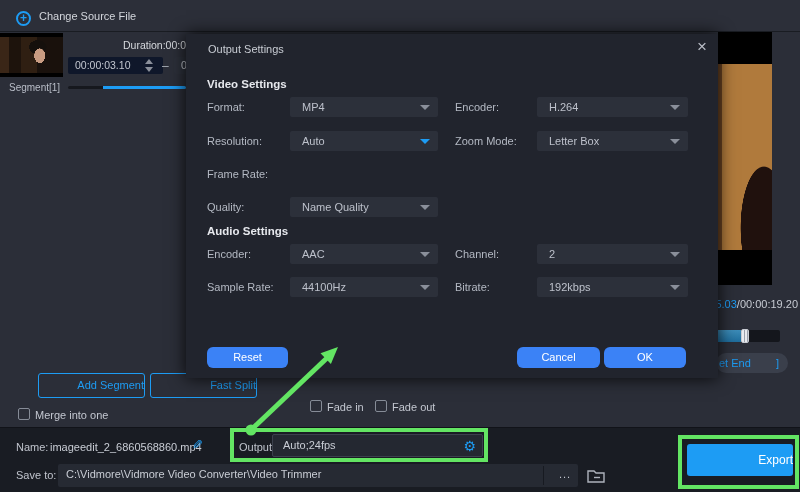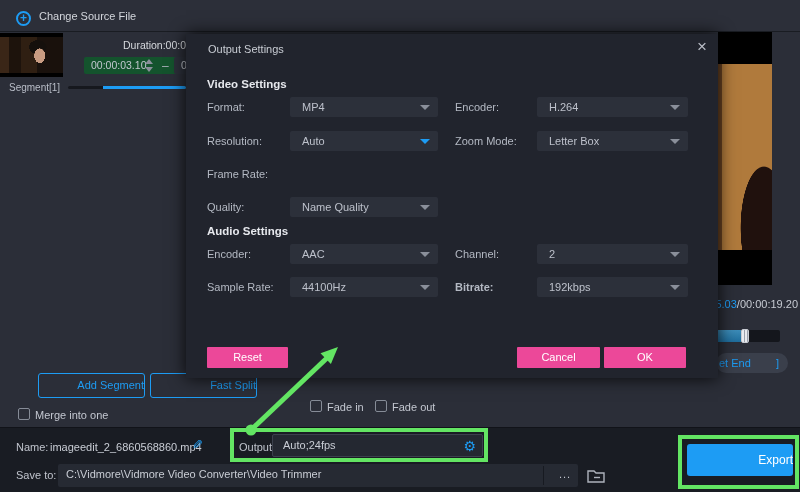--- a/index.html
+++ b/index.html
@@ -17,21 +17,21 @@
 
   
   .thumb { left:0; top:33px; width:63px; height:44px; background:#000; }
   .thumb-art { position:absolute; left:0; top:4px; width:63px; height:36px;
     background:
       radial-gradient(9px 12px at 63% 52%, #c99c82 0 60%, rgba(0,0,0,0) 61%),
       radial-gradient(14px 11px at 60% 28%, #15100c 0 62%, rgba(0,0,0,0) 63%),
       linear-gradient(to right,#3a2617 0 14%, #1d130c 14% 34%, #2f1f12 34% 58%, #19110c 58% 100%); }
   .seg-label { left:9px; top:82px; font-size:10px; color:#b9bec8; }
   .dur-label { left:123px; top:39px; font-size:10.5px; color:#d6d9de; white-space:nowrap; }
-  .time-input { left:84px; top:57px; width:95px; height:17px; background:#14532d; border-radius:2px;
+  .time-input { left:68px; top:57px; width:95px; height:17px; background:#0f172a; border-radius:2px;
                 color:#c3c7d0; font-size:10.5px; line-height:17px; padding-left:7px; }
   .spinner { left:145px; top:59px; width:10px; height:13px; }
   .spin-up { width:0; height:0; border-left:4px solid transparent; border-right:4px solid transparent;
              border-bottom:5px solid #8a8f9a; margin-bottom:3px; }
   .spin-dn { width:0; height:0; border-left:4px solid transparent; border-right:4px solid transparent;
              border-top:5px solid #8a8f9a; }
   .time-dash { left:162px; top:59px; font-size:12px; color:#aab0ba; }
   .time-input2 { left:174px; top:57px; width:40px; height:17px; background:#2c303a; border-radius:2px;
                  color:#c3c7d0; font-size:10.5px; line-height:17px; padding-left:7px; }
   .seg-slider { left:68px; top:86px; width:118px; height:3px; border-radius:2px;
@@ -67,21 +67,21 @@
             box-shadow:0 0 16px rgba(0,0,0,0.85); }
   .dlg-title { position:absolute; left:22px; top:9px; font-size:11px; color:#c9cdd4; }
   .dlg-close { position:absolute; right:11px; top:4px; font-size:17px; color:#b9bdc6; line-height:18px; }
   .dlg-section { position:absolute; left:21px; font-size:11.5px; font-weight:bold; color:#e6e8ed; }
   .dlg-label { position:absolute; font-size:11px; color:#b4b9c3; }
   .dd { position:absolute; height:20px; background:#2c303a; border-radius:2px; }
   .dd-val { position:absolute; left:12px; top:0; font-size:11px; color:#bdc1cb; line-height:20px; }
   .dd-arrow { position:absolute; right:8px; top:8px; width:0; height:0;
               border-left:5px solid transparent; border-right:5px solid transparent; border-top:5px solid #8a8f9a; }
   .dd-arrow.blue { border-top-color:#1d9cf4; }
-  .blue-btn { position:absolute; height:21px; background:#ec4899; border-radius:1px; color:#fff;
+  .blue-btn { position:absolute; height:21px; background:#3b82f6; border-radius:6px; color:#fff;
               font-size:11px; text-align:center; line-height:21px; }
 
   
   .bottom-bar { left:0; top:427px; width:800px; height:65px; background:#191c23; border-top:1px solid #111319; }
   .bb-label { font-size:11px; color:#c0c4cd; }
   .bb-text { font-size:11px; color:#c9cdd5; }
   .pencil-ic { left:192px; top:437px; font-size:13px; color:#1d9cf4; transform:scaleX(-1); }
   .output-field { left:272px; top:434px; width:211px; height:23px; background:#242831; border:1px solid #3c414d;
                   border-radius:2px; }
   .gear-ic { position:absolute; right:6px; top:3px; font-size:14px; color:#1d9cf4; line-height:16px; }
@@ -223,21 +223,21 @@
     <div class="dd" style="left:351px;top:210px;width:151px;">
       <span class="dd-val">2</span>
       <span class="dd-arrow"></span>
     </div>
 
     <div class="dlg-label" style="left:21px;top:247px;">Sample Rate:</div>
     <div class="dd" style="left:104px;top:243px;width:148px;">
       <span class="dd-val">44100Hz</span>
       <span class="dd-arrow"></span>
     </div>
-    <div class="dlg-label" style="left:269px;top:247px;font-weight:bold;">Bitrate:</div>
+    <div class="dlg-label" style="left:269px;top:247px;">Bitrate:</div>
     <div class="dd" style="left:351px;top:243px;width:151px;">
       <span class="dd-val">192kbps</span>
       <span class="dd-arrow"></span>
     </div>
 
     <div class="blue-btn" style="left:21px;top:313px;width:81px;">Reset</div>
     <div class="blue-btn" style="left:331px;top:313px;width:83px;">Cancel</div>
     <div class="blue-btn" style="left:418px;top:313px;width:82px;">OK</div>
   </div>
 

